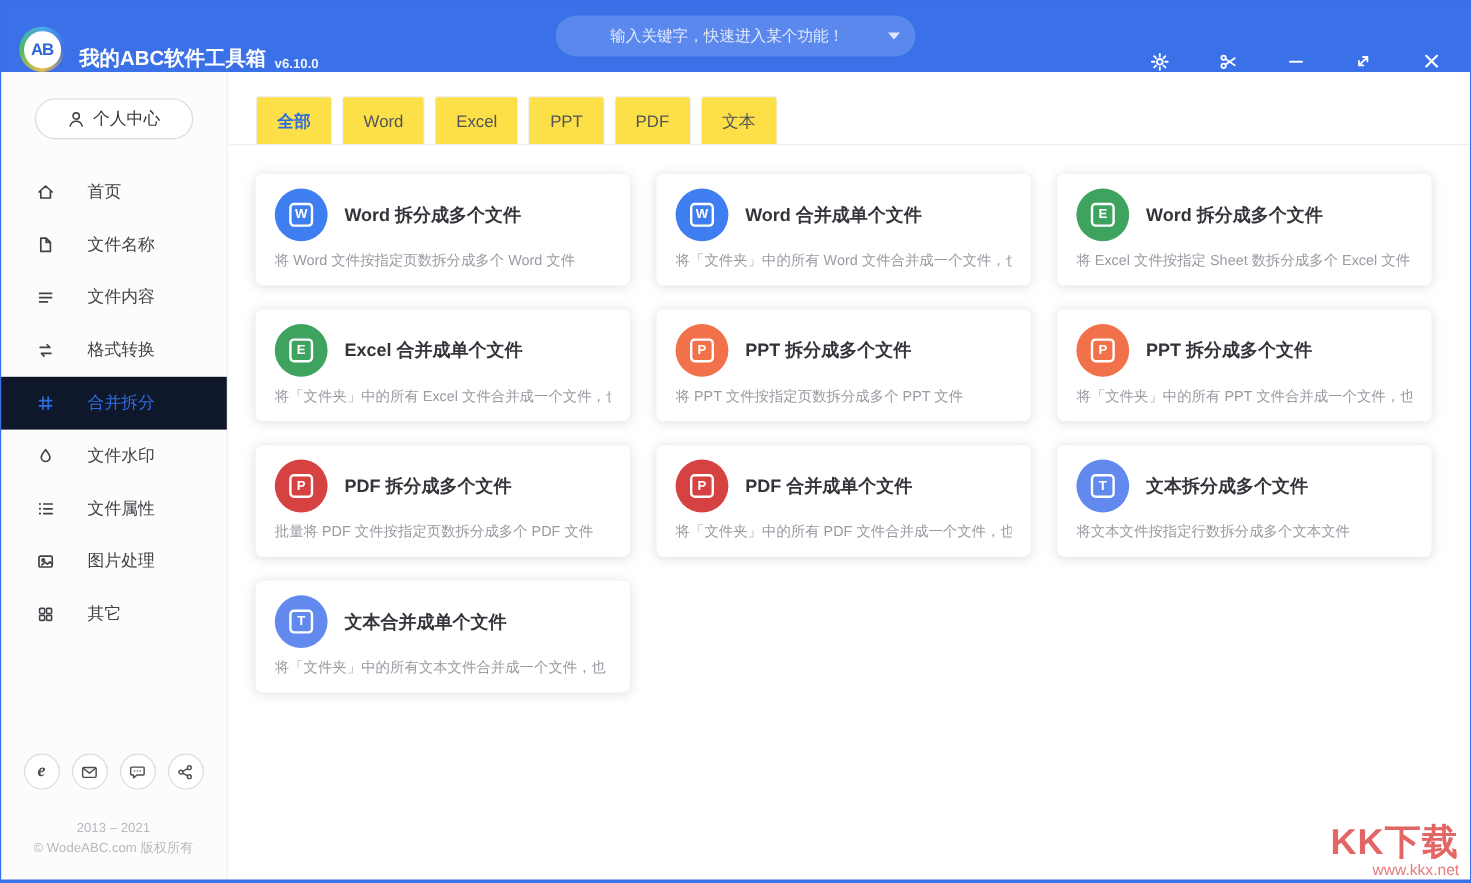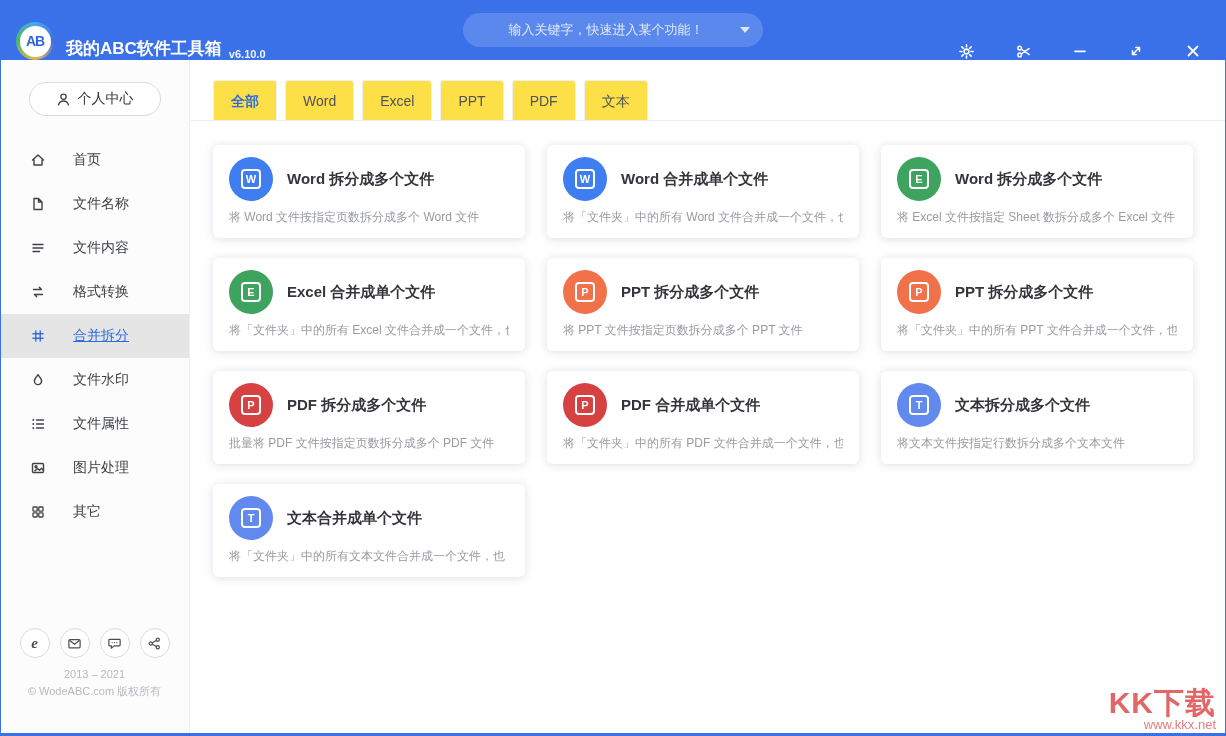--- a/index.html
+++ b/index.html
@@ -23,27 +23,27 @@
   .win-controls { margin-left:auto; display:flex; align-items:center; gap:40px; padding-right:8px; }
   .wc-btn { display:flex; align-items:center; justify-content:center; cursor:pointer; }
   .wc-btn svg { display:block; }
 
   
   .sidebar { position:absolute; top:60px; left:0; width:190px; bottom:0; background:#fcfcfd; border-right:1px solid #eef0f2; z-index:4; }
   .profile { width:132px; height:34px; margin:22px auto 0; border:1px solid #d8dbe0; border-radius:18px; background:#fff; display:flex; align-items:center; justify-content:center; gap:7px; font-size:14px; color:#333; cursor:pointer; }
   .menu { margin-top:22px; }
   .menu-item { height:44px; display:flex; align-items:center; padding-left:30px; gap:27px; font-size:14px; color:#3f4246; cursor:pointer; }
   .menu-item svg { flex:none; }
-  .menu-item.active { background:#e5e5e5; color:#2e6ce2;text-decoration:underline; }
+  .menu-item.active { background:#0f172a; color:#2e6ce2; }
 
   .sidebar-bottom { position:absolute; bottom:78px; left:0; width:100%; display:flex; justify-content:center; gap:10px; }
   .round-btn { width:30px; height:30px; border:1px solid #d9dce1; border-radius:50%; background:#fff; display:flex; align-items:center; justify-content:center; color:#4a4d52; cursor:pointer; }
   .e-glyph { font:italic bold 15px "Liberation Serif","DejaVu Serif",serif; color:#4a4d52; }
 
-  .sidebar-footer { position:absolute; bottom:36px; width:100%; text-align:center; color:#b6b9be; font-size:11px; line-height:17px; }
+  .sidebar-footer { position:absolute; bottom:20px; width:100%; text-align:center; color:#b6b9be; font-size:11px; line-height:17px; }
 
   
   .main { position:absolute; top:60px; left:191px; right:0; bottom:0; background:#fff; overflow:hidden; }
   .tabbar { display:flex; gap:8px; padding:20px 0 0 22px; border-bottom:1px solid #ecedf0; }
   .tab { padding:0 17px; height:40px; line-height:40px; font-size:14px; color:#50535a; background:#fde047; border:1px solid #eef0f3; border-bottom:none; border-radius:3px 3px 0 0; cursor:pointer; }
   .tab.active { color:#2e6ce2; font-weight:bold; }
 
   .grid { padding:24px 0 0 22px; display:grid; grid-template-columns:repeat(3,312px); gap:20px 22px; }
   .card { background:#fff; border-radius:6px; box-shadow:0 1px 10px rgba(90,110,140,.22); padding:12px 16px; height:93px; cursor:pointer; }
   .card-head { display:flex; align-items:center; gap:14px; }

